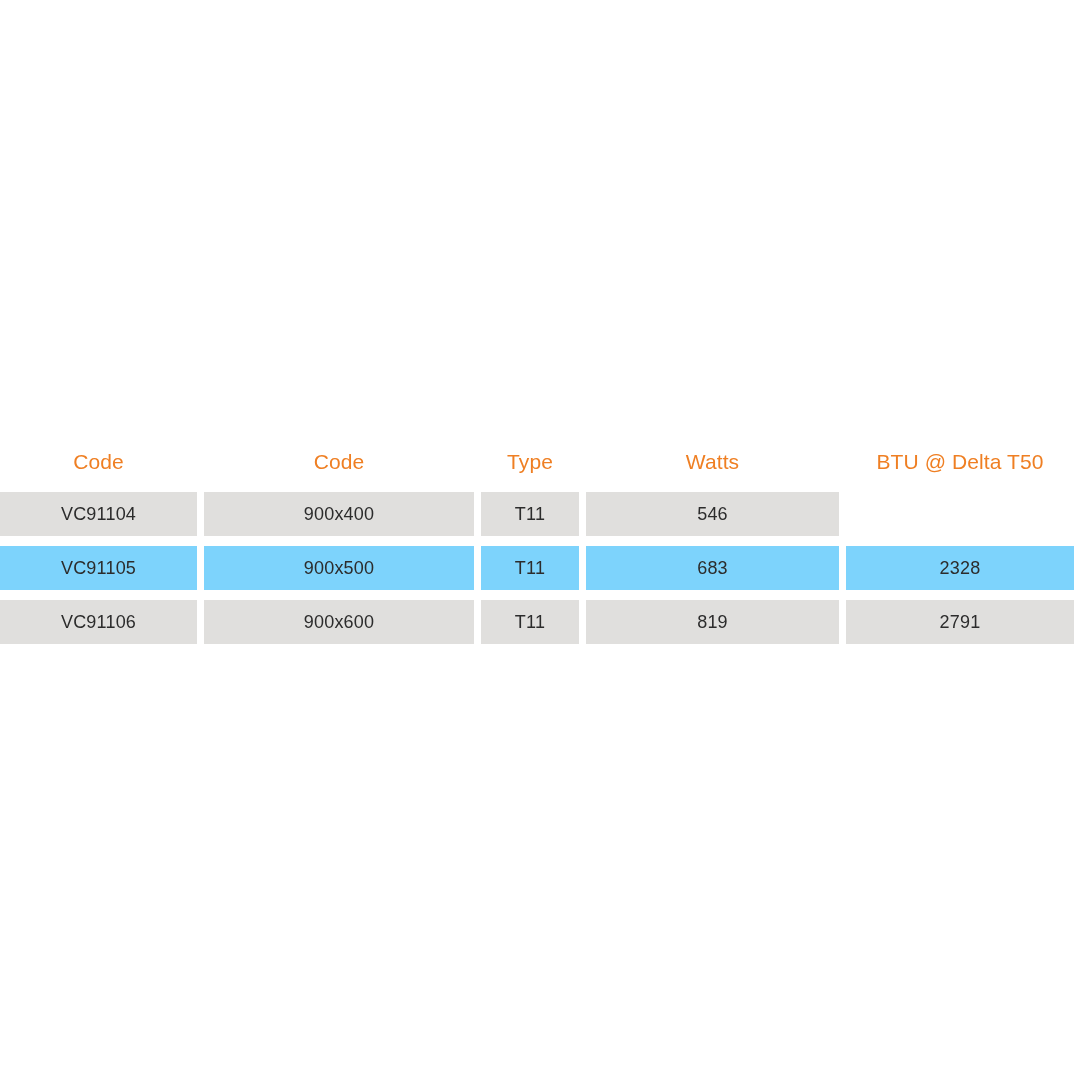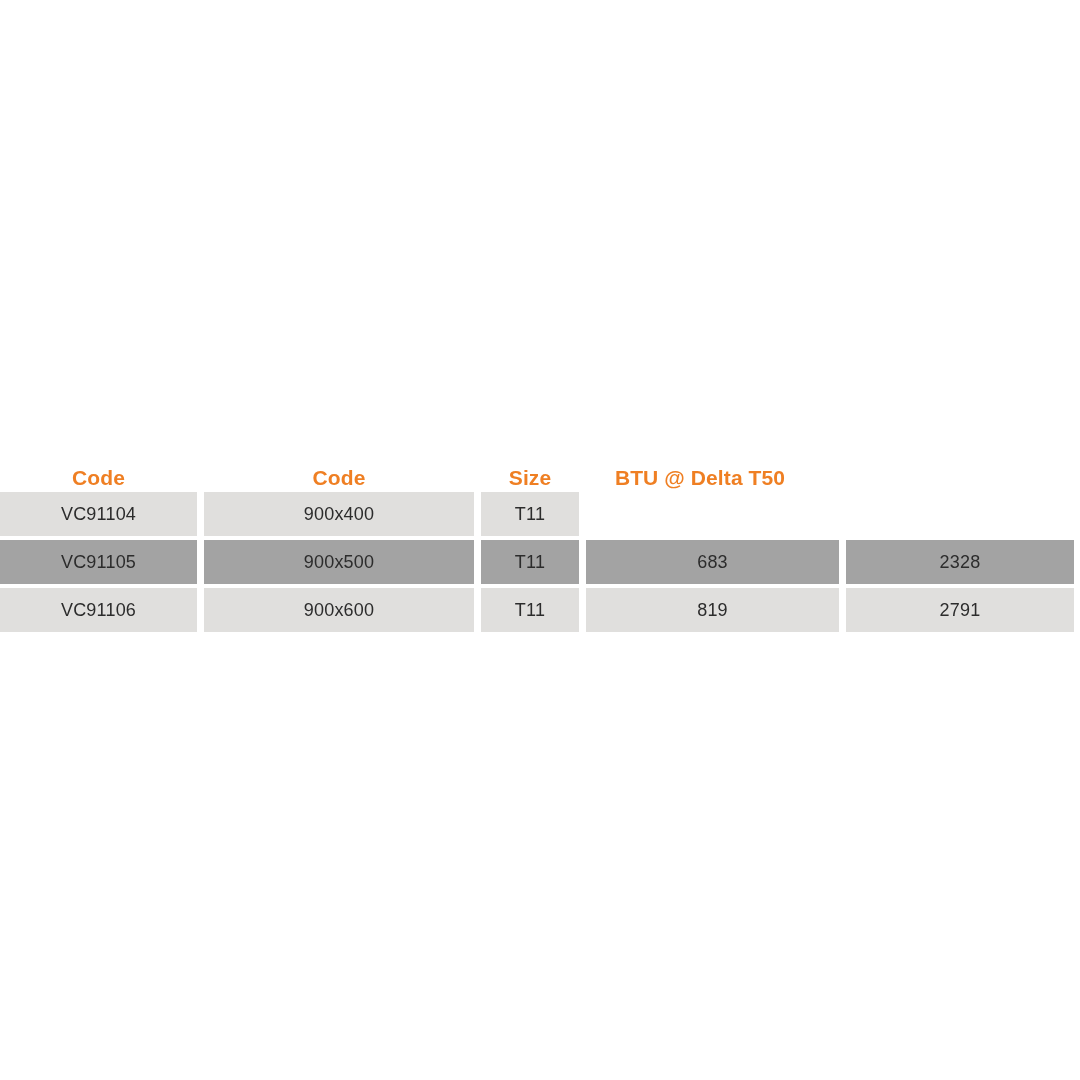--- a/index.html
+++ b/index.html
@@ -25,79 +25,81 @@
   }
 
   
   .table-header {
     display: flex;
     align-items: flex-end;
     height: 44px;
   }
   .header-cell {
     font-size: 21px;
-    font-weight: bold;
+    font-weight: normal;
     color: #ef7f23;
     text-align: center;
     line-height: 1;
-    padding-bottom: 4px;
+    padding-bottom: 20px;
     letter-spacing: 0.1px;
     white-space: nowrap;
   }
 
   
   .table-body {
     display: flex;
     flex-direction: column;
-    gap: 4px;
+    gap: 10px;
   }
   .table-row {
     display: flex;
     height: 44px;
   }
   .data-cell {
     height: 44px;
     display: flex;
     align-items: center;
     justify-content: center;
     font-size: 18px;
     font-weight: normal;
     color: #2c2c2c;
     letter-spacing: 0.2px;
     white-space: nowrap;
   }
   .row-shade-dark .data-cell { background: #e0dfdd; }
-  .row-shade-light .data-cell { background: #a3a3a3; }
+  .row-shade-light .data-cell { background: #7dd3fc; }
 
   
   
   .col-code  { width: 197px; margin-right: 7px; }
   .col-size  { width: 270px; margin-right: 7px; }
   .col-type  { width:  98px; margin-right: 7px; }
   .col-watts { width: 253px; margin-right: 7px; }
   .col-btu   { width: 228px; }
 </style>
 </head>
 <body>
 
 <div id="spec-table">
 
   <div class="table-header">
     <div class="header-cell col-code">Code</div>
     <div class="header-cell col-size">Code</div>
-    <div class="header-cell col-type">Size</div>
+    <div class="header-cell col-type">Type</div>
+    <div class="header-cell col-watts">Watts</div>
     <div class="header-cell col-btu">BTU @ Delta T50</div>
   </div>
 
   <div class="table-body">
 
     <div class="table-row row-shade-dark">
       <div class="data-cell col-code">VC91104</div>
       <div class="data-cell col-size">900x400</div>
       <div class="data-cell col-type">T11</div>
+      <div class="data-cell col-watts">546</div>
     </div>
 
     <div class="table-row row-shade-light">
       <div class="data-cell col-code">VC91105</div>
       <div class="data-cell col-size">900x500</div>
       <div class="data-cell col-type">T11</div>
       <div class="data-cell col-watts">683</div>
       <div class="data-cell col-btu">2328</div>
     </div>
 

